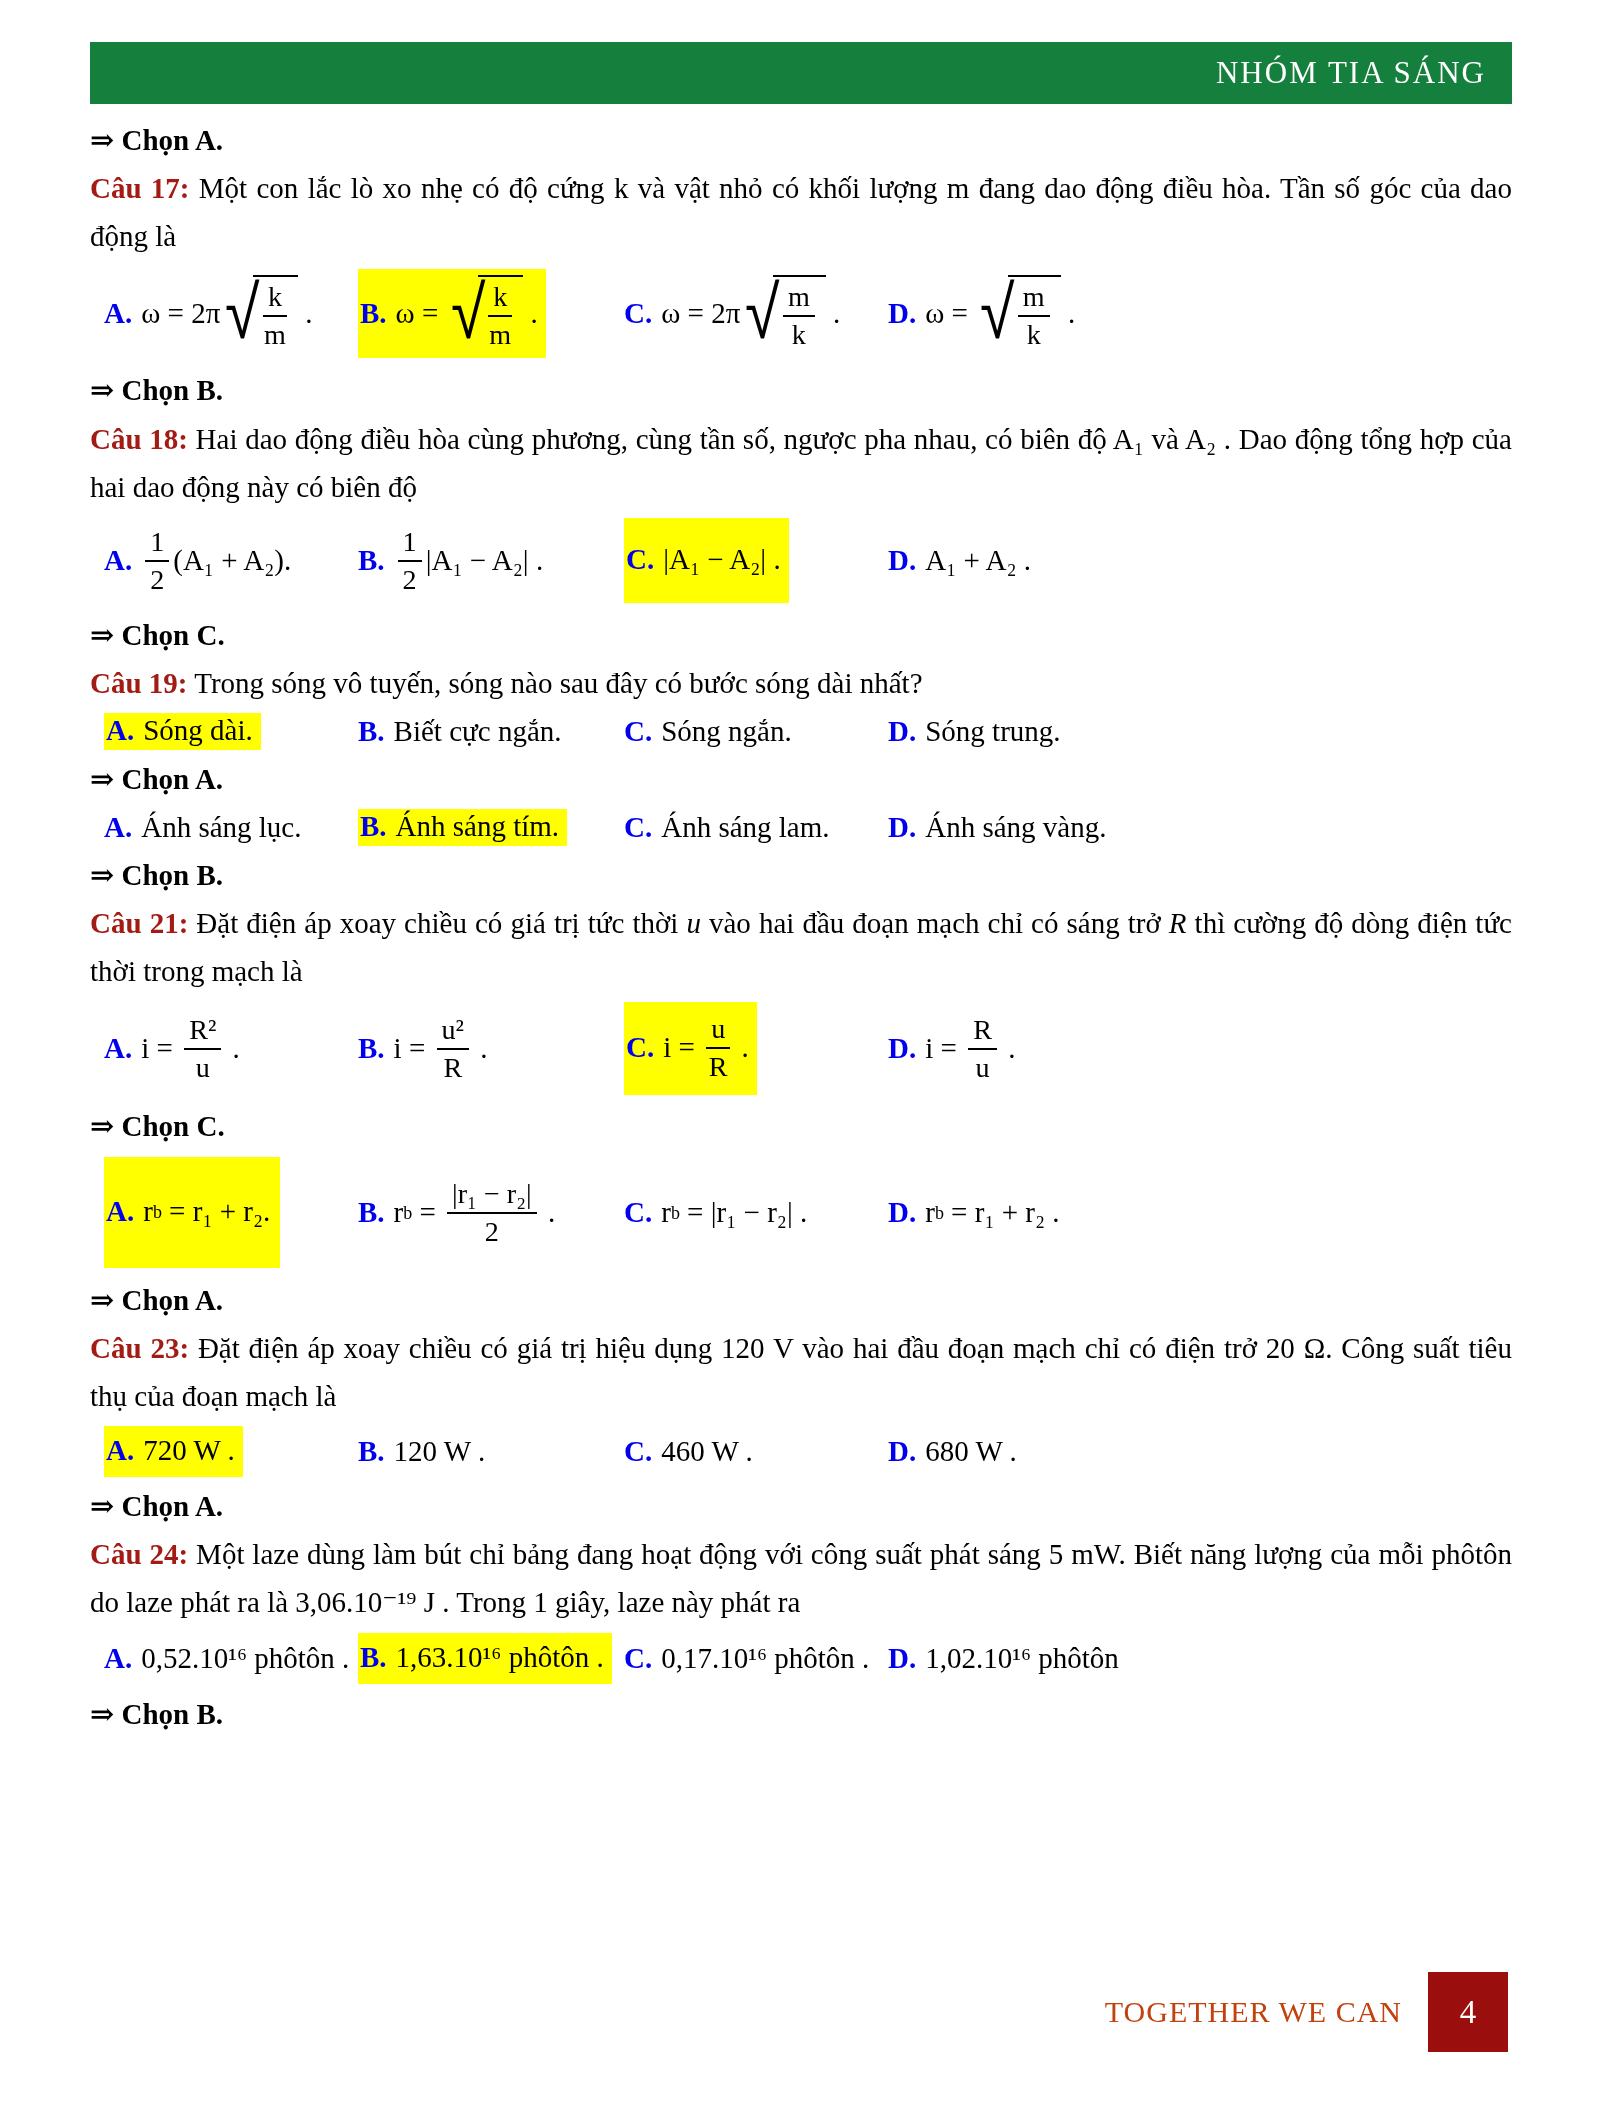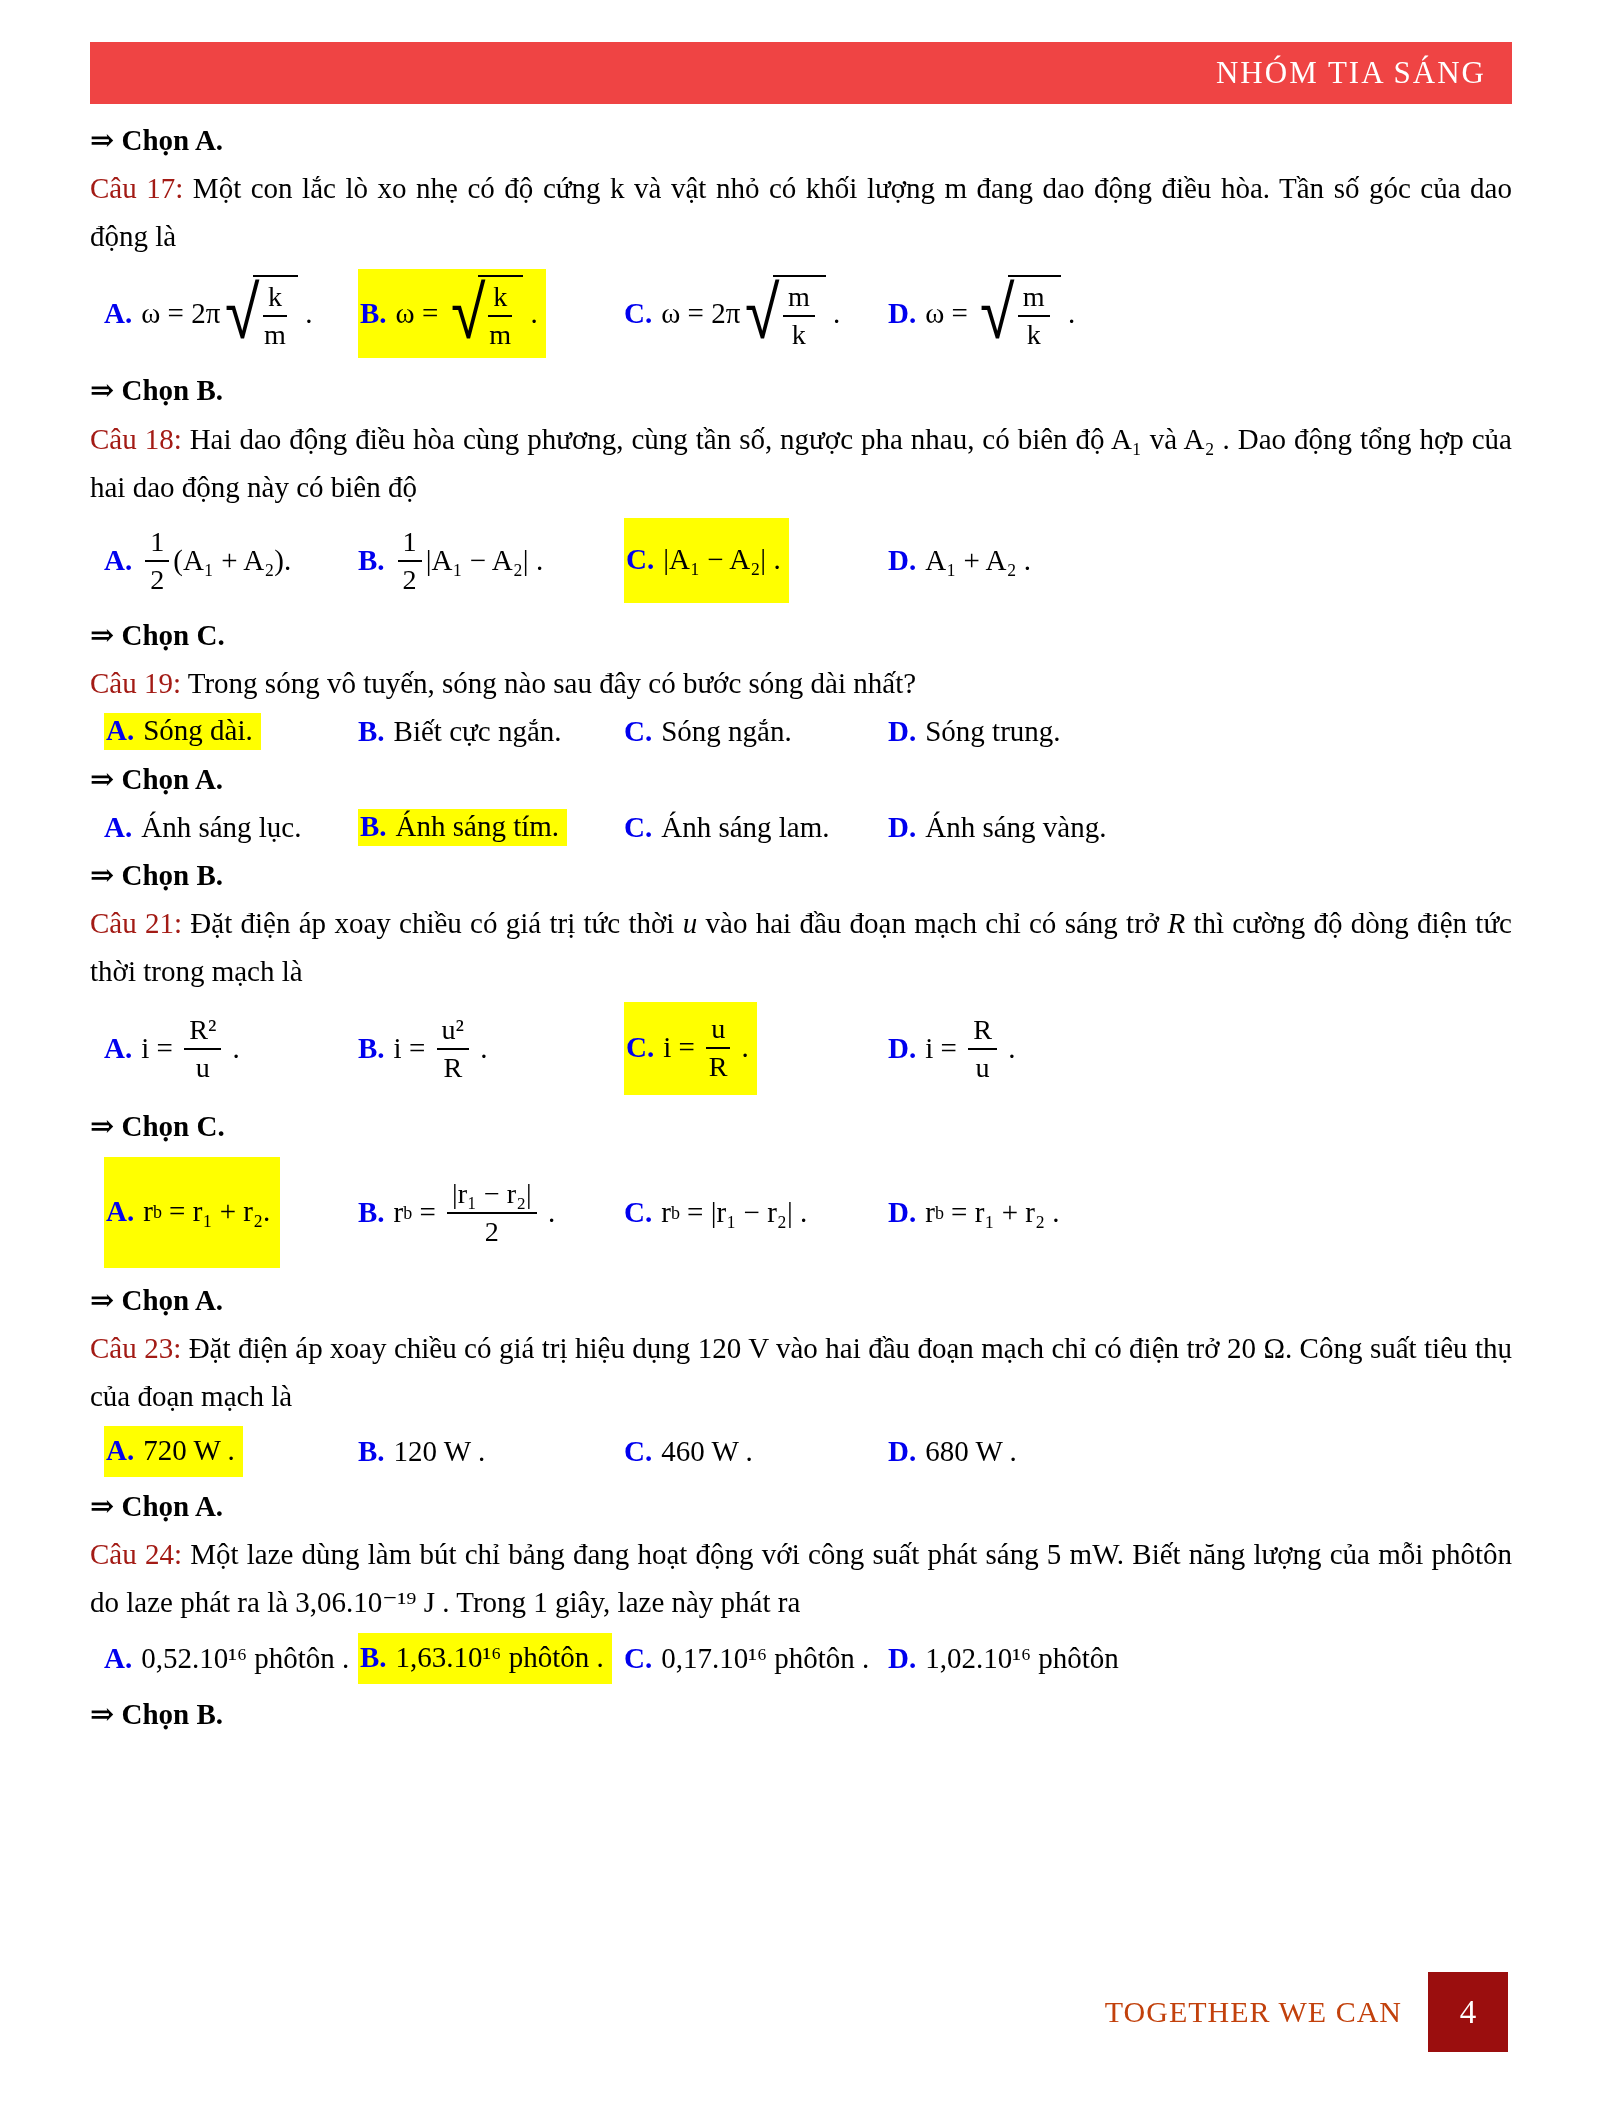--- a/index.html
+++ b/index.html
@@ -3,29 +3,29 @@
 <meta charset="utf-8">
 <style>
   html,body{margin:0;padding:0;}
   body{
     width:1600px;height:2128px;position:relative;overflow:hidden;
     background:#ffffff;color:#000;
     font-family:"Liberation Serif","DejaVu Serif",serif;
   }
   .page{padding:42px 88px 0 90px;}
   .header-bar{
-    height:62px;background:#ef4444;
+    height:62px;background:#15803d;
     display:flex;align-items:center;justify-content:flex-end;
     padding-right:26px;
   }
   .header-title{color:#ffffff;font-size:31px;letter-spacing:2px;}
   .content{padding-top:12px;font-size:29px;}
   .answer{font-weight:bold;font-size:29px;line-height:1.66;margin:0;}
   .qtext{font-size:29px;line-height:1.66;text-align:justify;margin:0;}
-  .qlabel{color:#a31b15;font-weight:normal;}
+  .qlabel{color:#a31b15;font-weight:bold;}
   .qem{font-style:italic;}
   .opts{
     display:grid;grid-template-columns:254px 266px 264px auto;
     align-items:center;margin-left:14px;font-size:29px;
   }
   .opts.r-q17{min-height:106px;}
   .opts.r-q18{min-height:100px;}
   .opts.r-q19,.opts.r-q20{min-height:48px;}
   .opts.r-q21{min-height:106px;}
   .opts.r-q22{min-height:126px;}

